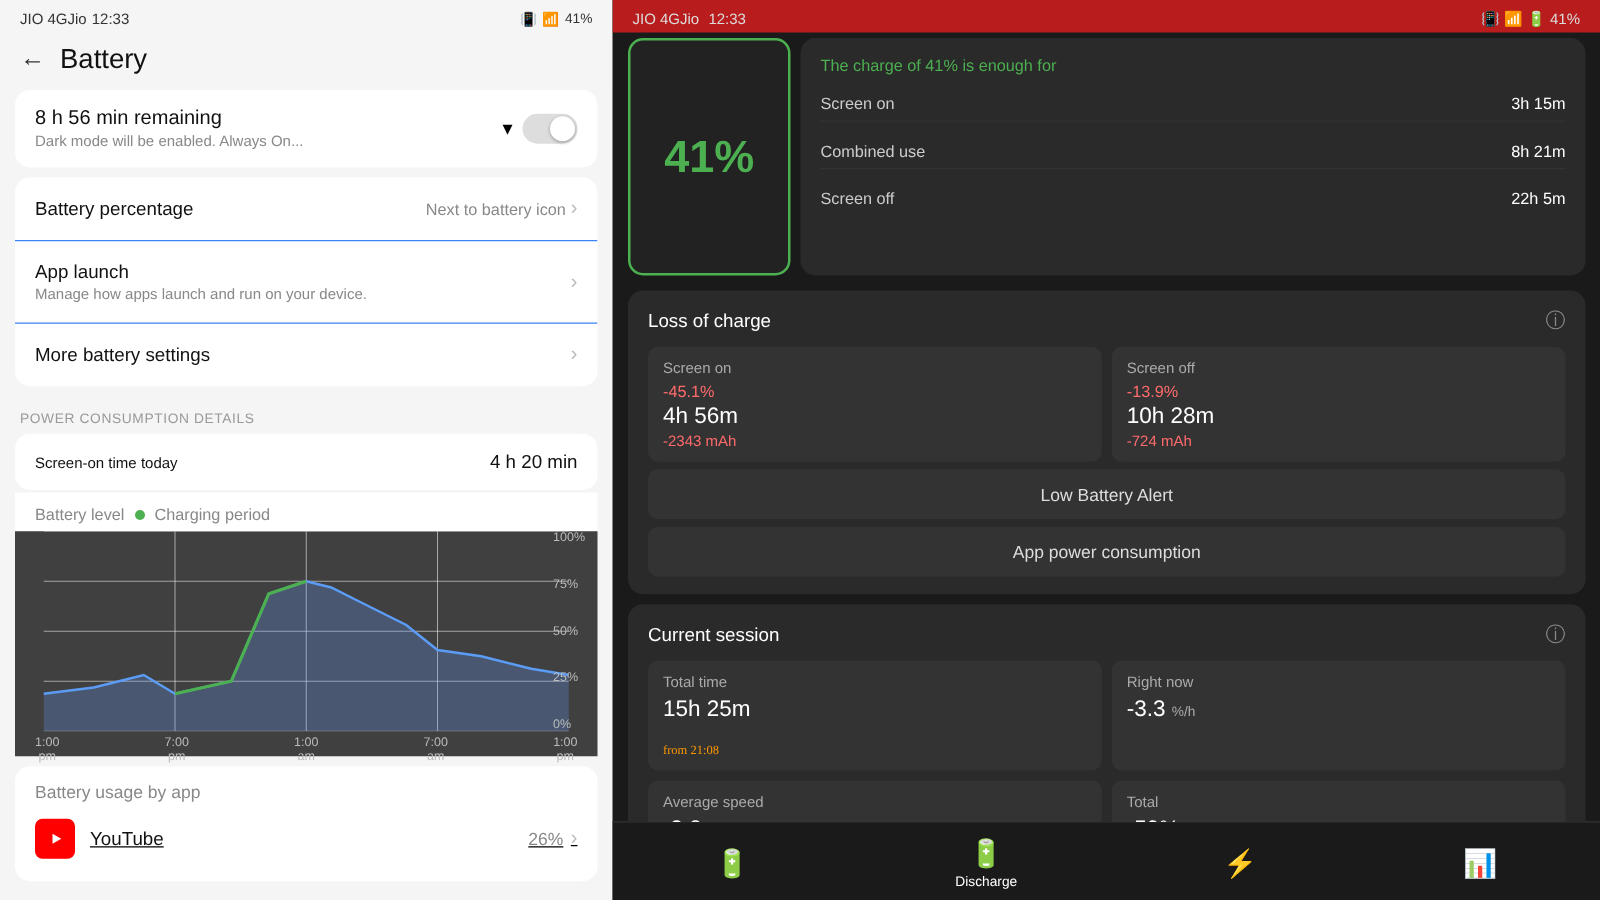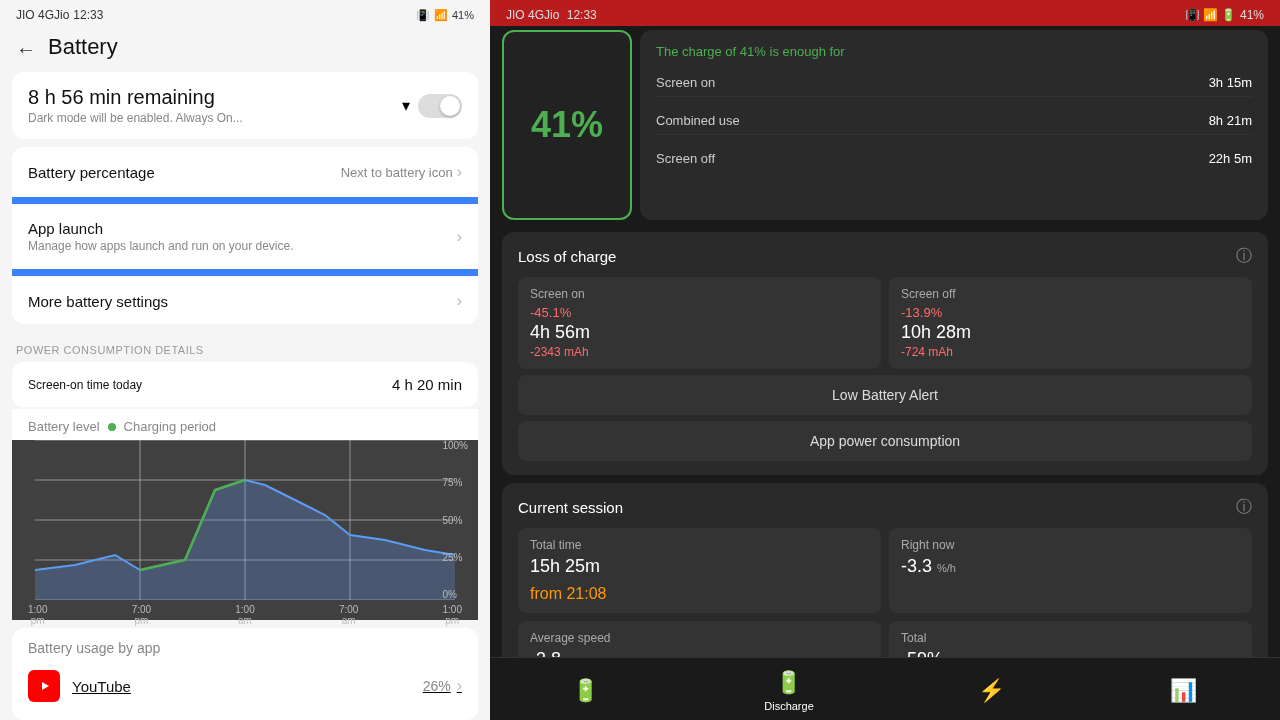--- a/index.html
+++ b/index.html
@@ -54,21 +54,21 @@
 
     .battery-card {
       background: #fff;
       margin: 0 12px 8px;
       border-radius: 12px;
       padding: 14px 16px;
       display: flex;
       justify-content: space-between;
       align-items: center;
     }
-    .battery-info h3 { font-size: 20px; font-weight: 500; color: #111; }
+    .battery-info h3 { font-size: 16px; font-weight: 500; color: #111; }
     .battery-info p { font-size: 12px; color: #888; margin-top: 2px; }
     .toggle-switch {
       width: 44px; height: 24px;
       background: #ddd;
       border-radius: 12px;
       position: relative;
       cursor: pointer;
     }
     .toggle-switch::after {
       content: '';
@@ -84,21 +84,21 @@
       background: #fff;
       margin: 0 12px 8px;
       border-radius: 12px;
       overflow: hidden;
     }
     .menu-item {
       display: flex;
       align-items: center;
       justify-content: space-between;
       padding: 16px 16px;
-      border-bottom: 7px solid #3b82f6;
+      border-bottom: 1px solid #3b82f6;
       cursor: pointer;
     }
     .menu-item:last-child { border-bottom: none; }
     .menu-item-left { display: flex; flex-direction: column; }
     .menu-item-title { font-size: 15px; color: #111; }
     .menu-item-sub { font-size: 12px; color: #888; margin-top: 2px; }
     .menu-item-right { display: flex; align-items: center; gap: 4px; font-size: 13px; color: #888; }
     .chevron { font-size: 16px; color: #bbb; }
 
     .section-label {
@@ -324,21 +324,21 @@
       margin-top: 8px;
     }
     .session-cell {
       background: #333;
       border-radius: 8px;
       padding: 10px 12px;
     }
     .session-cell-title { font-size: 12px; color: #aaa; margin-bottom: 4px; }
     .session-cell-main { font-size: 18px; color: #fff; font-weight: 400; }
     .session-cell-main .unit { font-size: 11px; color: #aaa; }
-    .session-cell-sub { font-size: 16px; color: #ff6b6b; margin-top: 8px; }
+    .session-cell-sub { font-size: 10px; color: #ff6b6b; margin-top: 18px; font-family: Liberation Serif, serif; }
     .session-cell-sub.orange { color: #ff9800; }
 
     
     .bottom-tabs {
       background: #1a1a1a;
       border-top: 1px solid #333;
       padding: 8px 0 4px;
       display: flex;
       justify-content: space-around;
       align-items: center;

